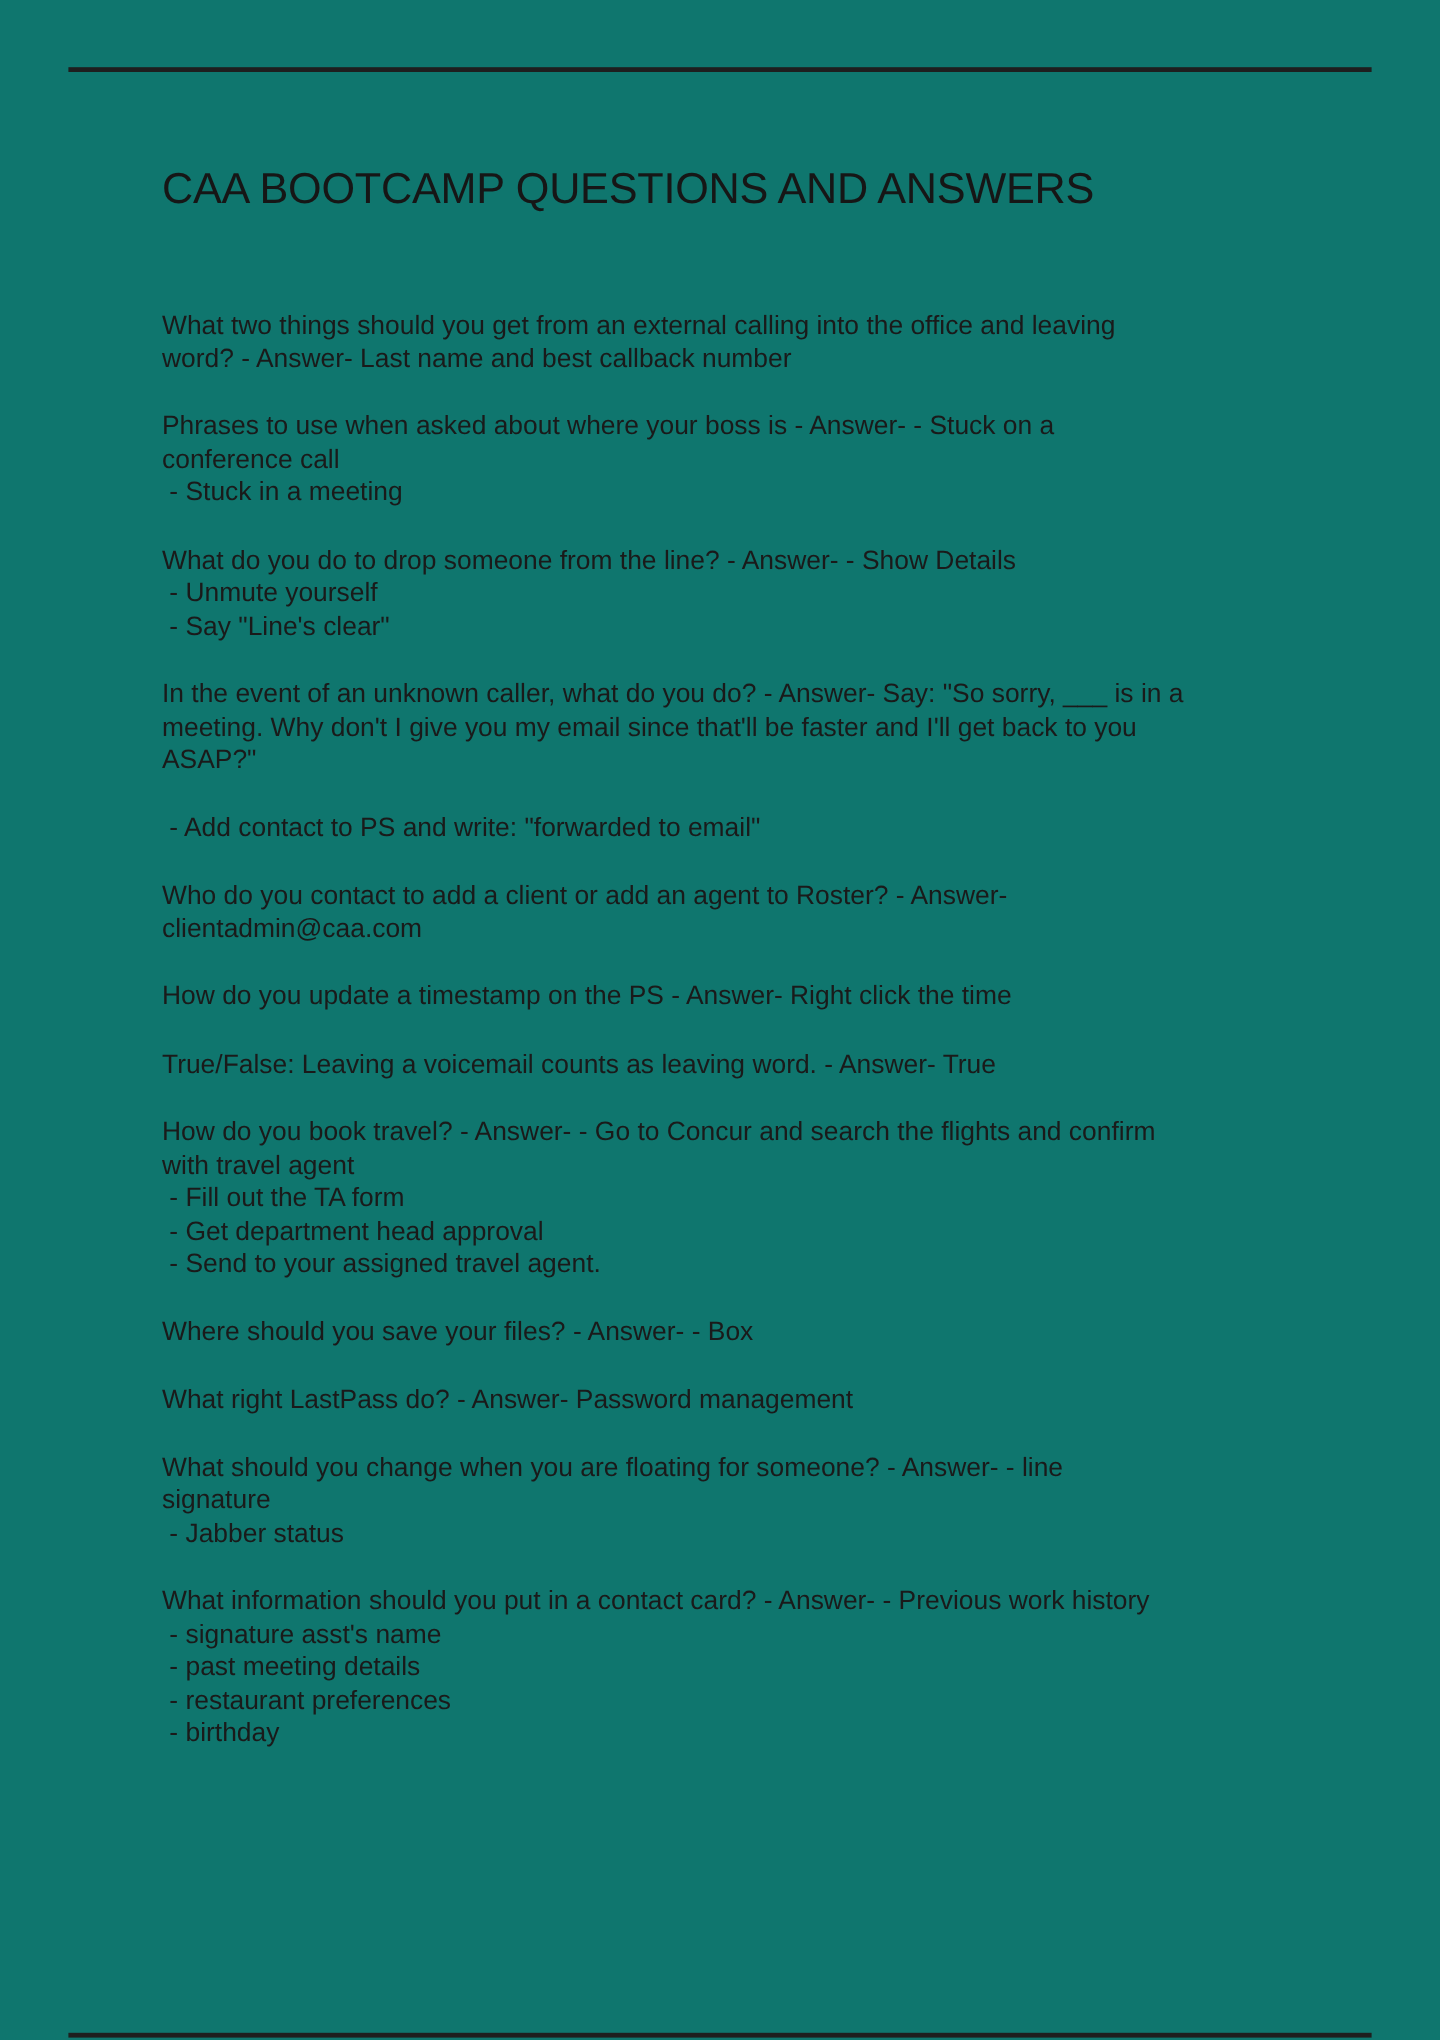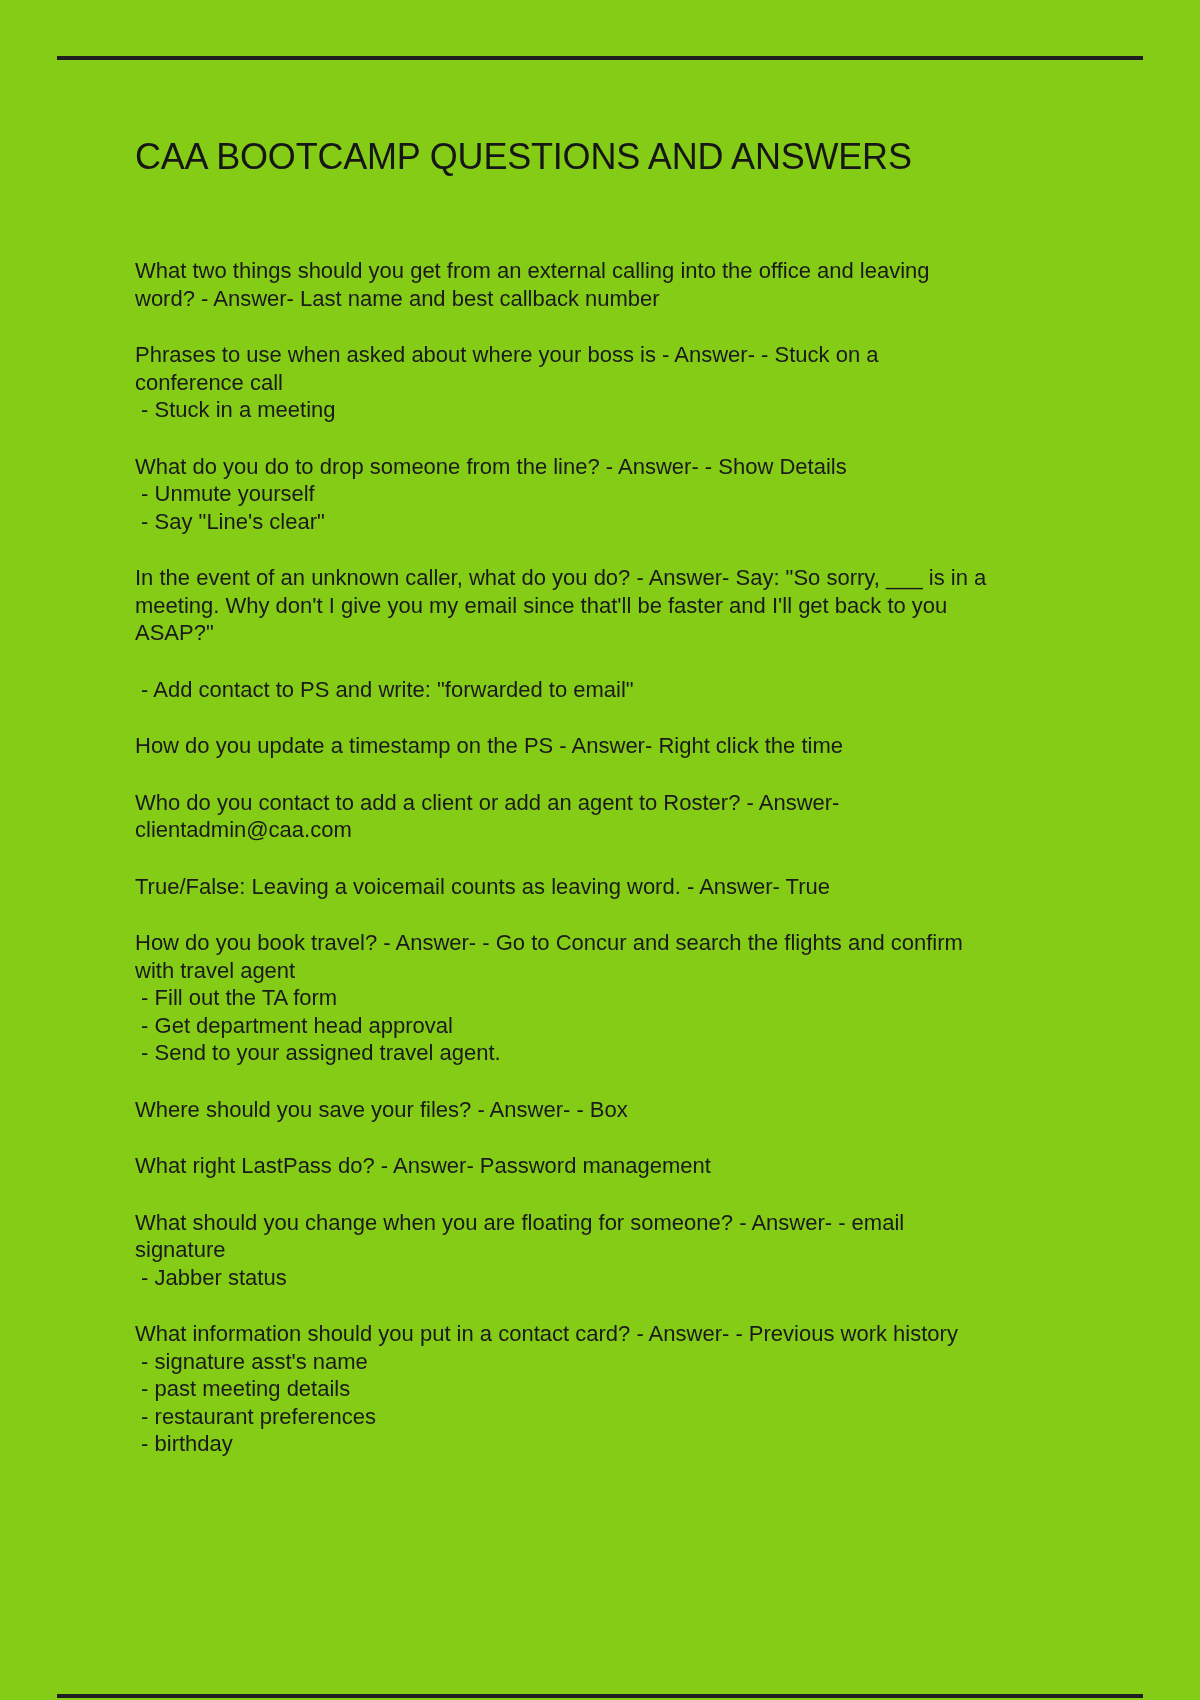--- a/index.html
+++ b/index.html
@@ -4,21 +4,21 @@
 <style>
   html, body {
     margin: 0;
     padding: 0;
     background: #ffffff;
   }
   .page {
     position: relative;
     width: 1200px;
     height: 1700px;
-    background: #84cc16;
+    background: #0f766e;
     overflow: hidden;
     font-family: "Liberation Sans", "DejaVu Sans", sans-serif;
   }
   .rule {
     position: absolute;
     left: 57px;
     width: 1086px;
     height: 4px;
     background: #1e1e1e;
   }
@@ -78,44 +78,44 @@
       </div>
       <div class="para">
         <div class="line">In the event of an unknown caller, what do you do? - Answer- Say: "So sorry, ___ is in a</div>
         <div class="line">meeting. Why don't I give you my email since that'll be faster and I'll get back to you</div>
         <div class="line">ASAP?"</div>
       </div>
       <div class="para">
         <div class="line"> - Add contact to PS and write: "forwarded to email"</div>
       </div>
       <div class="para">
-        <div class="line">How do you update a timestamp on the PS - Answer- Right click the time</div>
+        <div class="line">Who do you contact to add a client or add an agent to Roster? - Answer-</div>
+        <div class="line">clientadmin@caa.com</div>
       </div>
       <div class="para">
-        <div class="line">Who do you contact to add a client or add an agent to Roster? - Answer-</div>
-        <div class="line">clientadmin@caa.com</div>
+        <div class="line">How do you update a timestamp on the PS - Answer- Right click the time</div>
       </div>
       <div class="para">
         <div class="line">True/False: Leaving a voicemail counts as leaving word. - Answer- True</div>
       </div>
       <div class="para">
         <div class="line">How do you book travel? - Answer- - Go to Concur and search the flights and confirm</div>
         <div class="line">with travel agent</div>
         <div class="line"> - Fill out the TA form</div>
         <div class="line"> - Get department head approval</div>
         <div class="line"> - Send to your assigned travel agent.</div>
       </div>
       <div class="para">
         <div class="line">Where should you save your files? - Answer- - Box</div>
       </div>
       <div class="para">
         <div class="line">What right LastPass do? - Answer- Password management</div>
       </div>
       <div class="para">
-        <div class="line">What should you change when you are floating for someone? - Answer- - email</div>
+        <div class="line">What should you change when you are floating for someone? - Answer- - line</div>
         <div class="line">signature</div>
         <div class="line"> - Jabber status</div>
       </div>
       <div class="para">
         <div class="line">What information should you put in a contact card? - Answer- - Previous work history</div>
         <div class="line"> - signature asst's name</div>
         <div class="line"> - past meeting details</div>
         <div class="line"> - restaurant preferences</div>
         <div class="line"> - birthday</div>
       </div>

